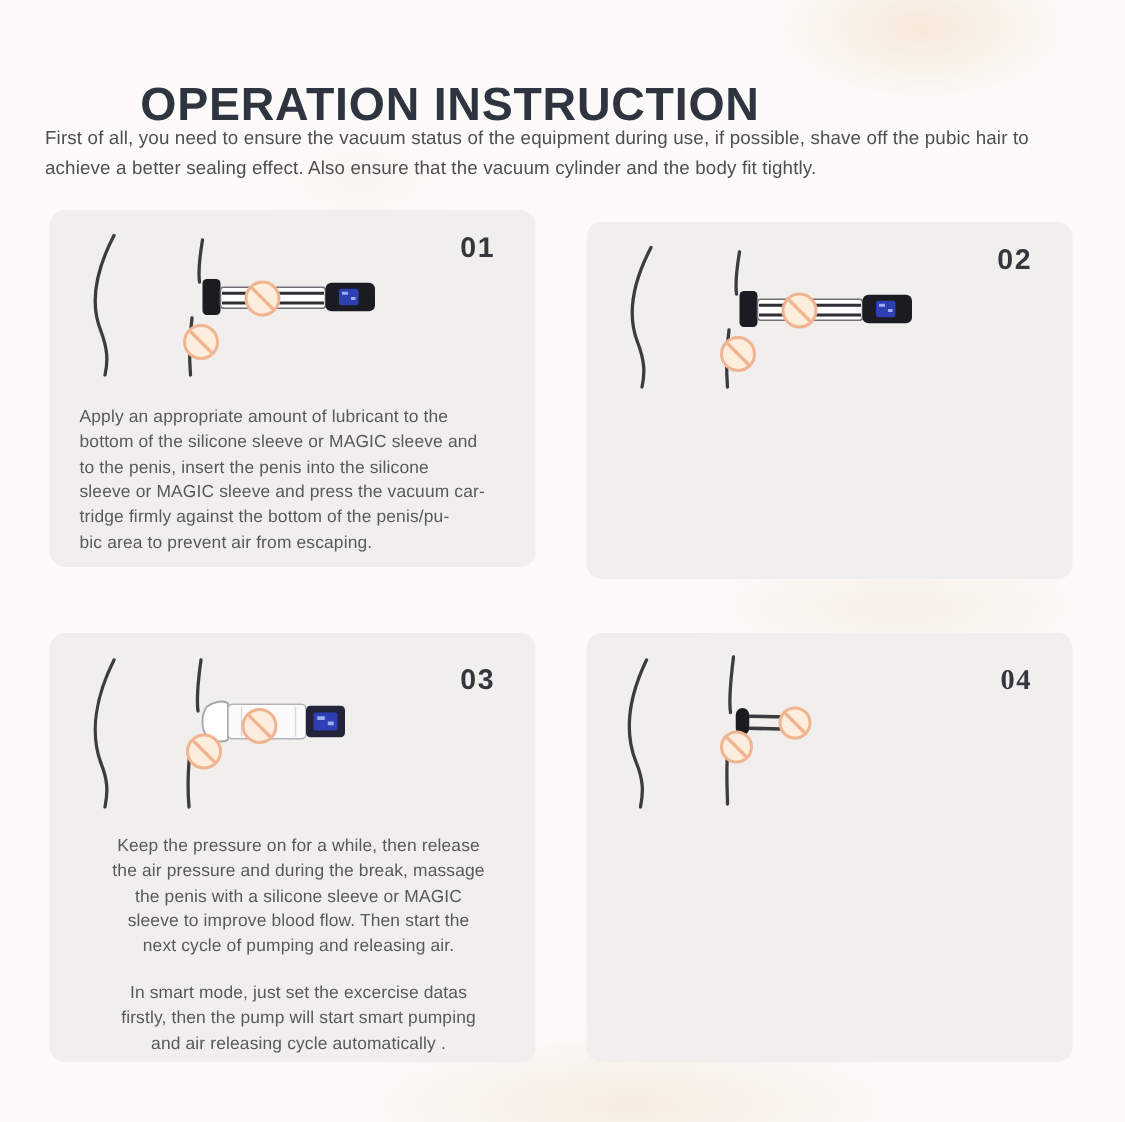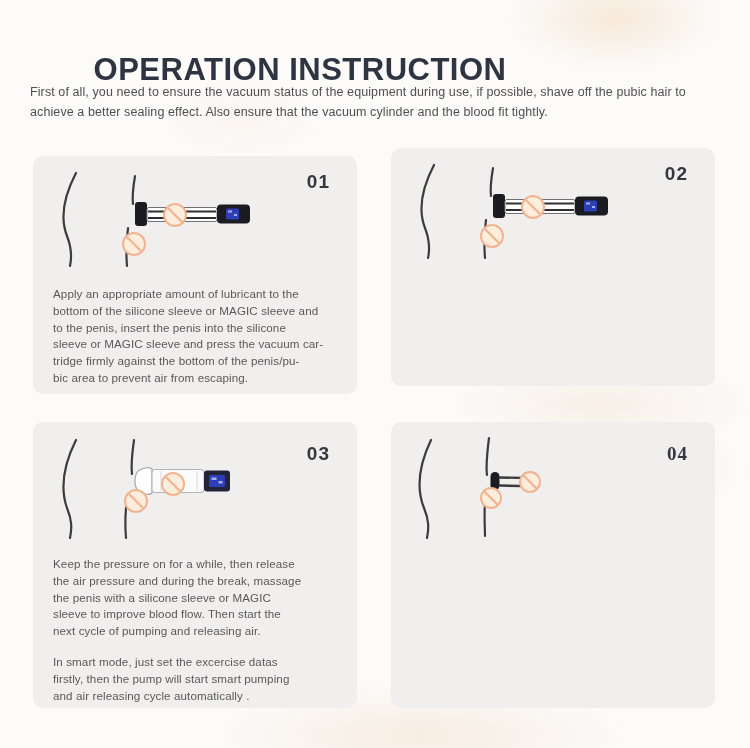--- a/index.html
+++ b/index.html
@@ -23,23 +23,23 @@
   .title{
     position:absolute;top:31px;left:0;width:600px;text-align:center;
     font-size:31px;line-height:36px;font-weight:bold;letter-spacing:.5px;color:var(--title-ink);
   }
   .intro{
     position:absolute;left:30px;top:82px;width:702px;
     font-size:12.5px;line-height:20px;letter-spacing:.1px;color:var(--intro-ink);
     white-space:pre-line;
   }
   .panel{position:absolute;background:var(--panel-bg);border-radius:10px;}
-  .panel.p1{left:33px;top:156px;width:324px;height:238px;}
+  .panel.p1{left:33px;top:140px;width:324px;height:238px;}
   .panel.p2{left:391px;top:148px;width:324px;height:238px;}
-  .panel.p3{left:33px;top:422px;width:324px;height:286px;}
+  .panel.p3{left:33px;top:422px;width:324px;height:286px;text-align:center;}
   .panel.p4{left:391px;top:422px;width:324px;height:286px;font-family:Liberation Serif, serif;}
   .step-number{
     position:absolute;right:27px;font-weight:bold;font-size:19px;
     letter-spacing:1px;color:var(--number-ink);
   }
   .row1 .step-number{top:15px;}
   .row2 .step-number{top:21px;}
   .illo{position:absolute;left:18px;top:10px;width:300px;height:auto;}
   .row2 .illo{top:8px;}
   .step-text{
@@ -63,21 +63,21 @@
   .unit-dark{fill:#23243c;}
   .censor-circle{fill:var(--censor-fill);stroke:var(--censor-stroke);stroke-width:2;}
   .censor-line{stroke:var(--censor-stroke);stroke-width:2.2;stroke-linecap:round;}
 </style>
 </head>
 <body>
 
 <h1 class="title">OPERATION INSTRUCTION</h1>
 
 <div class="intro">First of all, you need to ensure the vacuum status of the equipment during use, if possible, shave off the pubic hair to
-achieve a better sealing effect. Also ensure that the vacuum cylinder and the blood fit tightly.</div>
+achieve a better sealing effect. Also ensure that the vacuum cylinder and the body fit tightly.</div>
 
 <section class="panel p1 row1">
   <svg class="illo" viewBox="0 0 300 118">
     <path class="body-line" d="M25,7 C13,30 9,52 16,70 C21,83 21,91 19,100"></path>
     <path class="body-line" d="M84,10 C82,22 81,30 82,38"></path>
     <path class="body-line" d="M77,62 C75,78 75,88 76,100"></path>
     <rect class="pump-dark-fill" x="84" y="36" width="12" height="24" rx="3"></rect>
     <rect class="tube" x="96" y="41.5" width="70" height="14" rx="2"></rect>
     <line class="rod" x1="97" y1="45.5" x2="165" y2="45.5"></line>
     <line class="rod" x1="97" y1="52" x2="165" y2="52"></line>

